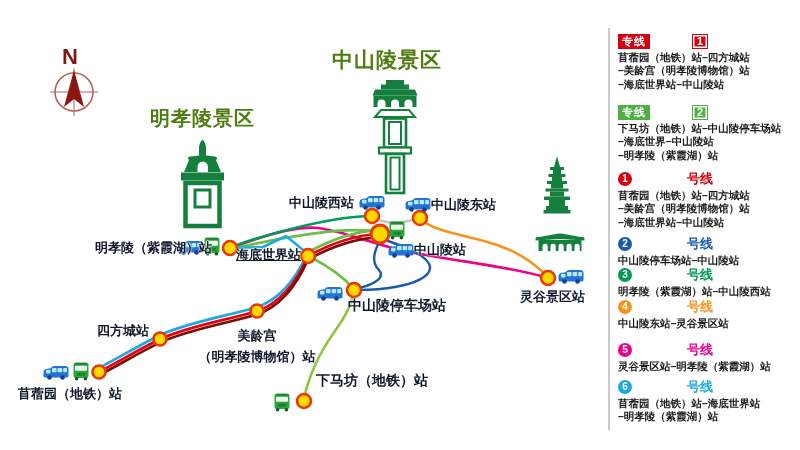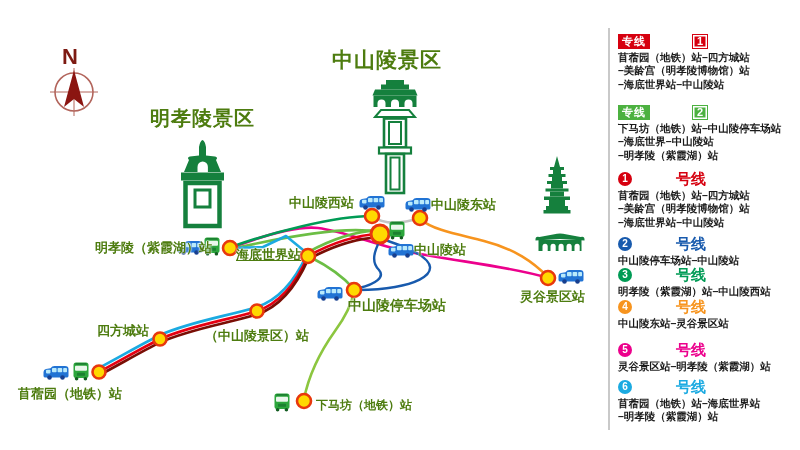--- a/index.html
+++ b/index.html
@@ -1,34 +1,34 @@
 <!DOCTYPE html>
 <html><head>
 <meta charset="utf-8">
 <style>
   html,body{margin:0;padding:0;background:#fff;}
   #stage{position:relative;width:800px;height:450px;background:#fff;overflow:hidden;
          font-family:"Liberation Sans",sans-serif;}
   #map-svg{position:absolute;left:0;top:0;}
-  .lbl{position:absolute;font-weight:bold;color:#4d7c0f;font-size:13px;white-space:nowrap;
+  .lbl{position:absolute;font-weight:bold;color:#0f172a;font-size:13px;white-space:nowrap;
        text-shadow:0 0 2px #fff,0 0 2px #fff;line-height:15px;}
   .area-title{position:absolute;font-weight:bold;color:#4d7c0f;white-space:nowrap;
               letter-spacing:1px;font-family:"Liberation Serif","DejaVu Serif",serif;}
   .north{position:absolute;left:62px;top:44px;font-size:22px;font-weight:bold;color:#7D1A12;}
   
   #legend-sep{position:absolute;left:608px;top:28px;width:2px;height:402px;background:#C9C9C9;}
   .lg-item{position:absolute;left:618px;width:182px;}
   .lg-head{display:flex;align-items:center;height:16px;margin-bottom:2px;gap:40px;}
   .zx-badge{display:inline-block;color:#fff;font-size:11px;font-weight:bold;line-height:15px;
             padding:0 4px;letter-spacing:1px;}
   .zx-num{display:inline-block;color:#fff;font-size:11px;font-weight:bold;line-height:13px;
           padding:0 4px;margin-left:2px;box-shadow:inset 0 0 0 1.5px #fff;border:1px solid transparent;}
   .lg-circle{display:inline-block;width:14px;height:14px;border-radius:50%;color:#fff;
              font-size:10px;font-weight:bold;text-align:center;line-height:14px;}
-  .lg-suffix{font-size:15px;font-weight:bold;margin-left:4px;}
+  .lg-suffix{font-size:13px;font-weight:bold;margin-left:15px;}
   .lg-route{font-size:10.5px;font-weight:bold;color:#1a1a1a;line-height:13.4px;white-space:nowrap;}
   .bg-red{background:#D6000F}.tx-red{color:#D6000F}
   .bg-grn{background:#4CB140}
   .bg-blue{background:#185AAD}.tx-blue{color:#185AAD}
   .bg-green3{background:#009B55}.tx-green3{color:#009B55}
   .bg-orange{background:#F7941E}.tx-orange{color:#F7941E}
   .bg-magenta{background:#EC008C}.tx-magenta{color:#EC008C}
   .bg-cyan{background:#1BAAE1}.tx-cyan{color:#1BAAE1}
 </style>
 </head>
@@ -169,29 +169,30 @@
   </svg>
 
   <div class="north">N</div>
 
   <div class="area-title" style="left:332px;top:46px;font-size:21px;">中山陵景区</div>
   <div class="area-title" style="left:141px;top:105px;font-size:20px;margin-left:9px;">明孝陵景区</div>
 
   <div class="lbl" style="left:18px;top:386px;">苜蓿园（地铁）站</div>
   <div class="lbl" style="left:97px;top:323px;">四方城站</div>
   <div class="lbl" style="left:197px;top:325px;width:120px;text-align:center;line-height:21px;">
-    <div>（中山陵景区）站</div>
+    <div>美龄宫</div>
+    <div>（明孝陵博物馆）站</div>
   </div>
   <div class="lbl" style="left:236px;top:247px;text-decoration:underline;">海底世界站</div>
   <div class="lbl" style="left:63px;top:240px;padding-left:32px;">明孝陵（紫霞湖）站</div>
   <div class="lbl" style="left:289px;top:195px;">中山陵西站</div>
   <div class="lbl" style="left:431px;top:197px;">中山陵东站</div>
   <div class="lbl" style="left:414px;top:242px;">中山陵站</div>
   <div class="lbl" style="left:348px;top:298px;font-size:14px;">中山陵停车场站</div>
-  <div class="lbl" style="left:316px;top:398px;font-size:12px;">下马坊（地铁）站</div>
+  <div class="lbl" style="left:316px;top:373px;font-size:14px;">下马坊（地铁）站</div>
   <div class="lbl" style="left:520px;top:289px;text-align:right;">灵谷景区站</div>
 
   <div id="legend-sep"></div>
   <div>
 
     <div class="lg-item" style="top:33px;">
       <div class="lg-head">
         <span class="zx-badge bg-red">专线</span>
         <span class="zx-num bg-red">1</span>
       </div>

